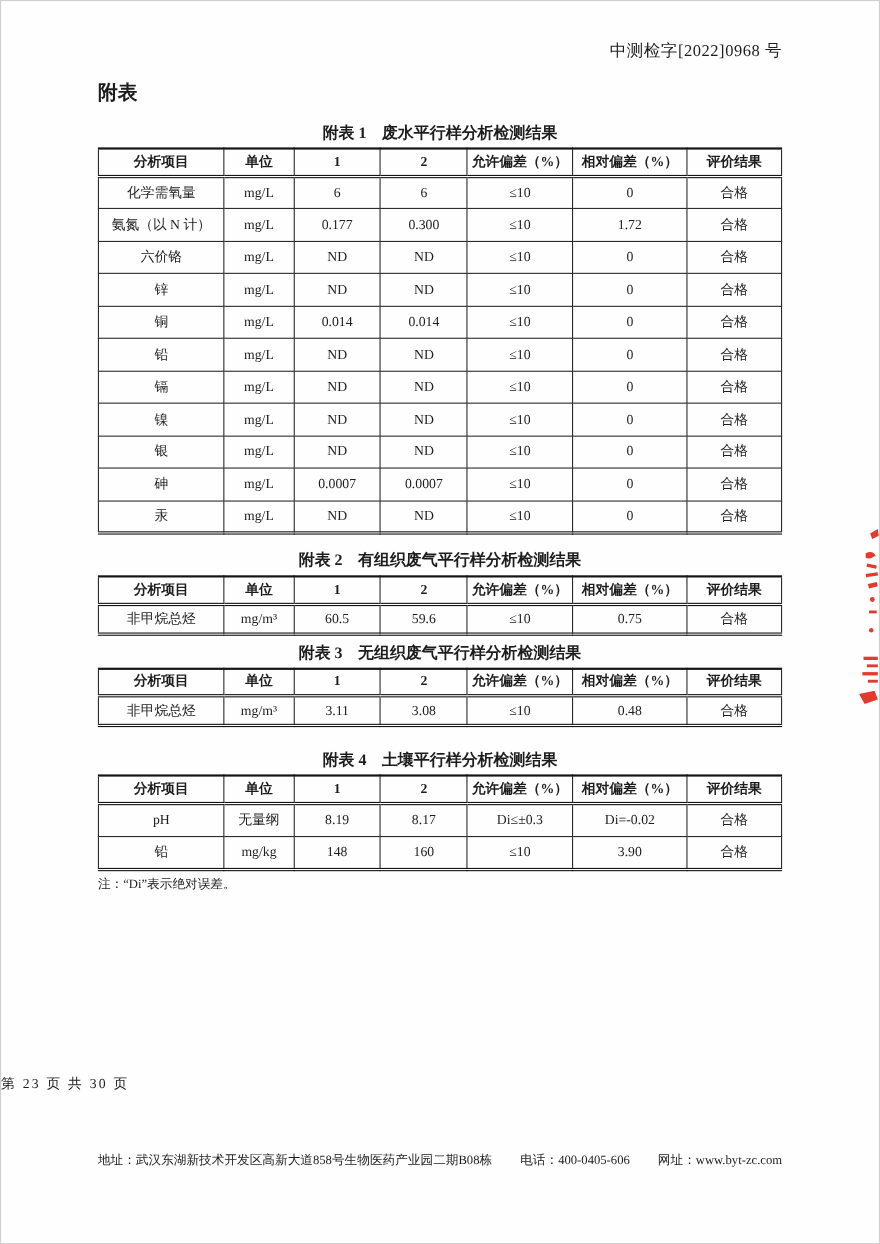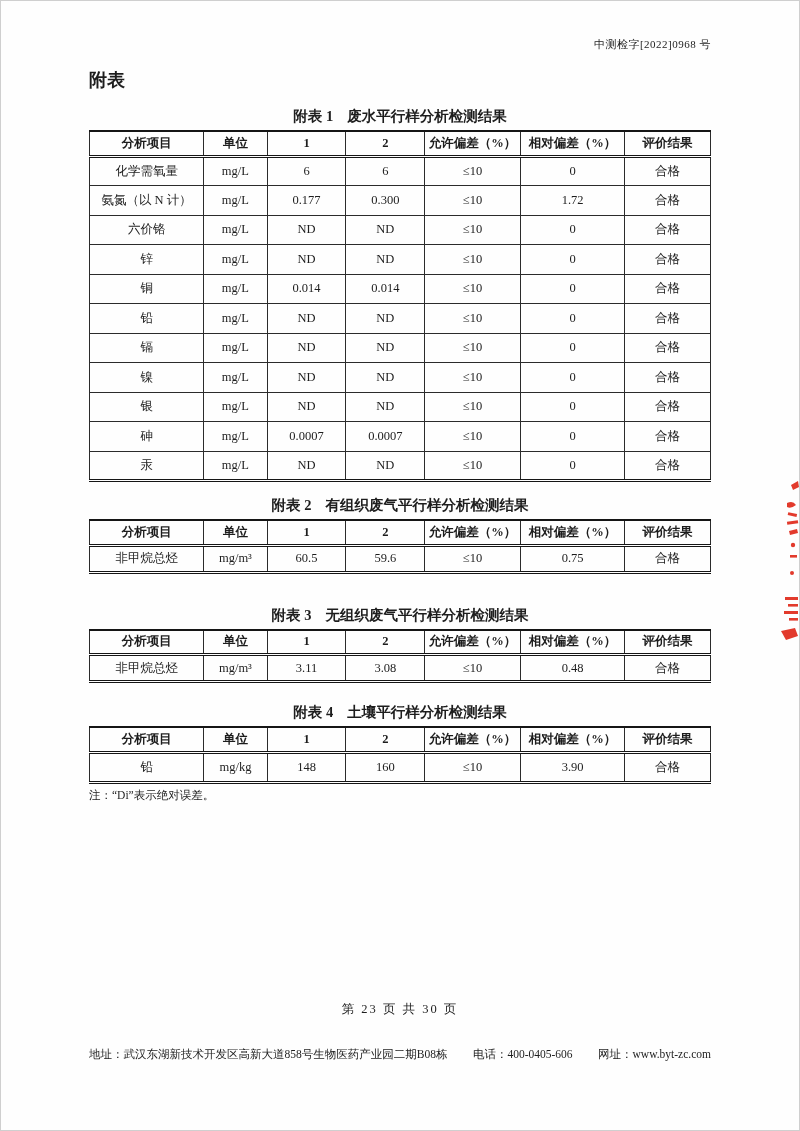--- a/index.html
+++ b/index.html
@@ -13,21 +13,21 @@
     width: 800px;
     height: 1131px;
     background: #fefefe;
     border: 1px solid #cfcfcf;
     padding: 0 88px;
     overflow: hidden;
   }
   .doc-number {
     padding-top: 36px;
     text-align: right;
-    font-size: 11px;
+    font-size: 15px;
     letter-spacing: 0.5px;
   }
   .section-title {
     margin-top: 16px;
     font-size: 18px;
     font-weight: bold;
   }
   .table-title {
     margin-top: 15px;
     text-align: center;
@@ -63,22 +63,22 @@
   .t1 td { height: 29.5px; }
   .t2 td, .t3 td { height: 27px; }
   .t4 td { height: 30px; }
   .note {
     margin-top: 4px;
     font-size: 11.5px;
   }
   .footer-page {
     position: absolute;
     left: 0; right: 0;
-    top: 1000px;
-    text-align: center;
+    top: 976px;
+    text-align: left;
     font-size: 12.5px;
     letter-spacing: 2px;
   }
   .footer-contact {
     position: absolute;
     left: 88px; right: 88px;
     top: 1046px;
     display: flex;
     justify-content: space-between;
     font-size: 11.5px;
@@ -265,21 +265,21 @@
             <td>59.6</td>
             <td>≤10</td>
             <td>0.75</td>
             <td>合格</td>
           </tr>
         </tbody>
     </table>
   </section>
 
   <section>
-    <div class="table-title" style="margin-top:32px">
+    <div class="table-title" style="margin-top:6px">
       <span class="title-label">附表 3</span><span>无组织废气平行样分析检测结果</span>
     </div>
     <table class="report-table t3">
       <colgroup>
         <col style="width:18.4%">
           <col style="width:10.2%">
           <col style="width:12.7%">
           <col style="width:12.7%">
           <col style="width:15.4%">
           <col style="width:16.8%">
@@ -329,20 +329,29 @@
             <th>分析项目</th>
             <th>单位</th>
             <th>1</th>
             <th>2</th>
             <th>允许偏差（%）</th>
             <th>相对偏差（%）</th>
             <th>评价结果</th>
           </tr>
         </thead>
       <tbody>
+          <tr>
+            <td>pH</td>
+            <td>无量纲</td>
+            <td>8.19</td>
+            <td>8.17</td>
+            <td>Di≤±0.3</td>
+            <td>Di=-0.02</td>
+            <td>合格</td>
+          </tr>
           <tr>
             <td>铅</td>
             <td>mg/kg</td>
             <td>148</td>
             <td>160</td>
             <td>≤10</td>
             <td>3.90</td>
             <td>合格</td>
           </tr>
         </tbody>

